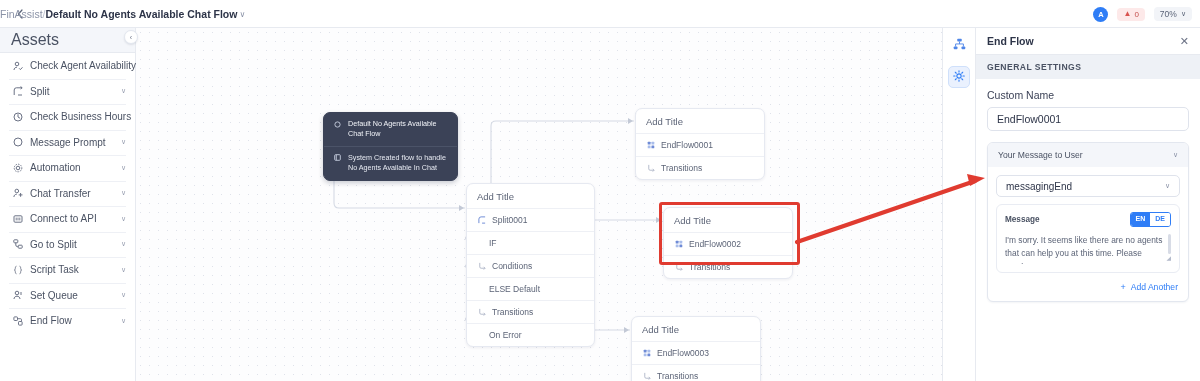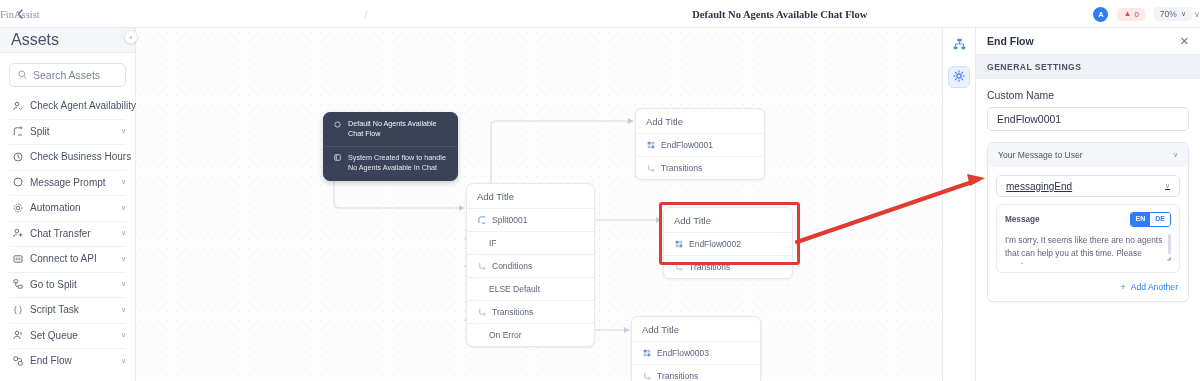--- a/index.html
+++ b/index.html
@@ -18,22 +18,22 @@
     position:absolute; left:0; top:0; width:1200px; height:28px;
     background:#ffffff; border-bottom:1px solid #e7eaf0;
     display:flex; align-items:center;
   }
   .back-btn{
     width:28px; height:28px; display:flex; align-items:center; justify-content:center;
     color:#5b6478; cursor:pointer; font-size:11px; margin-left:6px;
   }
   .breadcrumb{
     position:absolute; left:0; right:0; top:0; height:28px;
-    display:flex; align-items:center; justify-content:space-between;
-    gap:0; pointer-events:none;font-family:Liberation Serif, serif;
+    display:flex; align-items:center; justify-content:flex-start;
+    gap:0; pointer-events:none;
   }
   .bc-root{ color:#8b93a7; font-size:10.5px; }
   .bc-sep{ color:#b9bfcc; font-size:10.5px; }
   .bc-cur{ color:#2d3448; font-size:10.5px; font-weight:bold; }
   .bc-caret{ color:#8b93a7; font-size:8px; margin-left:2px; }
 
   .top-right{
     position:absolute; right:8px; top:0; height:28px;
     display:flex; align-items:center; gap:9px;
   }
@@ -186,21 +186,21 @@
     height:24px;background:#f4f6fa;border-radius:5px 5px 0 0;
     display:flex;align-items:center;justify-content:space-between;
     padding:0 10px;cursor:pointer;
   }
   .acc-head .t{ font-size:8.6px;color:#4a5263;}
   .acc-head .c{ font-size:7px;color:#8b93a7;}
   .acc-body{ padding:8px 8px 9px 8px; }
   .select-box{
     height:22px;border:1px solid #dfe3ec;border-radius:5px;background:#fff;
     display:flex;align-items:center;justify-content:space-between;padding:0 9px;
-    font-size:10px;color:#2d3448;cursor:pointer;text-decoration:underline;
+    font-size:10px;color:#2d3448;cursor:pointer;
   }
   .select-box .c{ font-size:7px;color:#8b93a7;}
   .msg-card{
     margin-top:7px;border:1px solid #e9ecf3;border-radius:6px;background:#fff;
     padding:7px 8px 8px 8px;
   }
   .msg-top{ display:flex;align-items:center;justify-content:space-between; }
   .msg-lbl{ font-size:8.2px;font-weight:bold;color:#4a5263;}
   .lang-toggle{ display:flex;border-radius:3px;overflow:hidden;border:1px solid #2f7df6; }
   .lang{ font-size:7px;font-weight:bold;padding:2px 5px;cursor:pointer;line-height:1.25;}
@@ -245,31 +245,20 @@
       </div>
       <div class="zoom-chip">
         <span>70%</span>
         <span class="cv">∨</span>
       </div>
     </div>
   </div>
 
   <div class="sidebar">
     <div class="sb-head">Assets</div>
-    <div class="search-wrap">
-      <div class="search-box">
-        <span class="mag">
-          <svg width="9" height="9" viewBox="0 0 10 10" fill="none">
-              <circle cx="4.2" cy="4.2" r="3.2" stroke="#8b93a7" stroke-width="1"></circle>
-              <path d="M6.6 6.6L9 9" stroke="#8b93a7" stroke-width="1" stroke-linecap="round"></path>
-            </svg>
-        </span>
-        <input placeholder="Search Assets" style="">
-      </div>
-    </div>
     <div class="sb-list">
 
     <div class="sb-item">
           <span class="sb-ico">
             <svg width="10" height="10" viewBox="0 0 10 10" fill="none">
               <circle cx="4" cy="3" r="1.8" stroke="#6b7285" stroke-width="1"></circle>
               <path d="M1 9c0-1.7 1.4-2.8 3-2.8" stroke="#6b7285" stroke-width="1" fill="none"></path>
               <path d="M6.4 7.6l1 1 1.8-2" stroke="#6b7285" stroke-width="1" fill="none" stroke-linecap="round"></path>
             </svg>
           </span>

